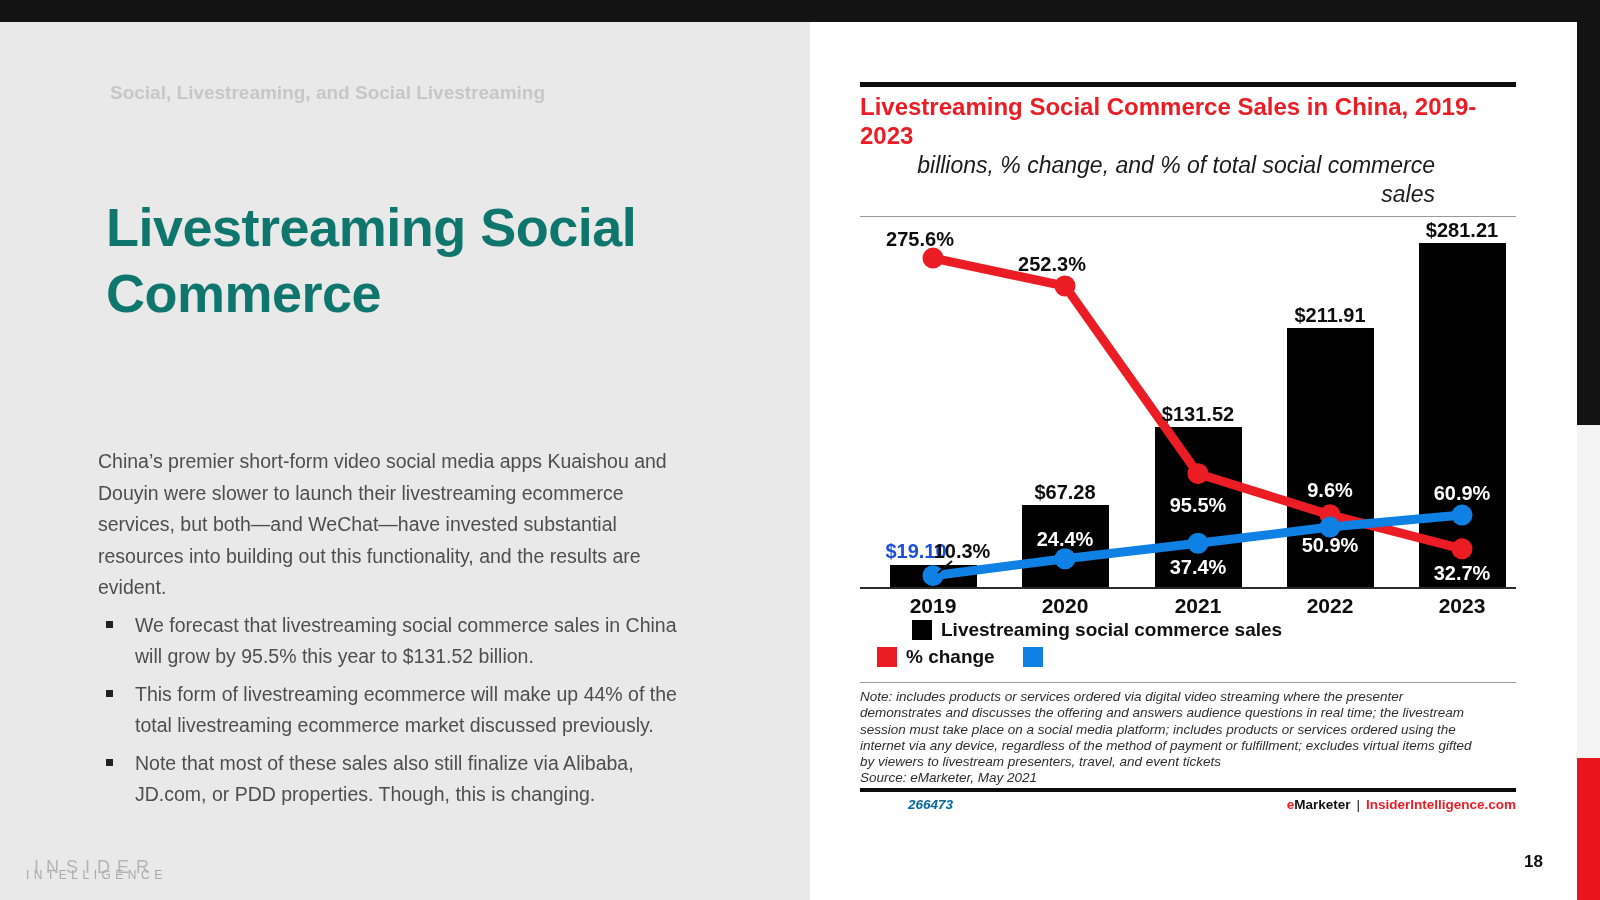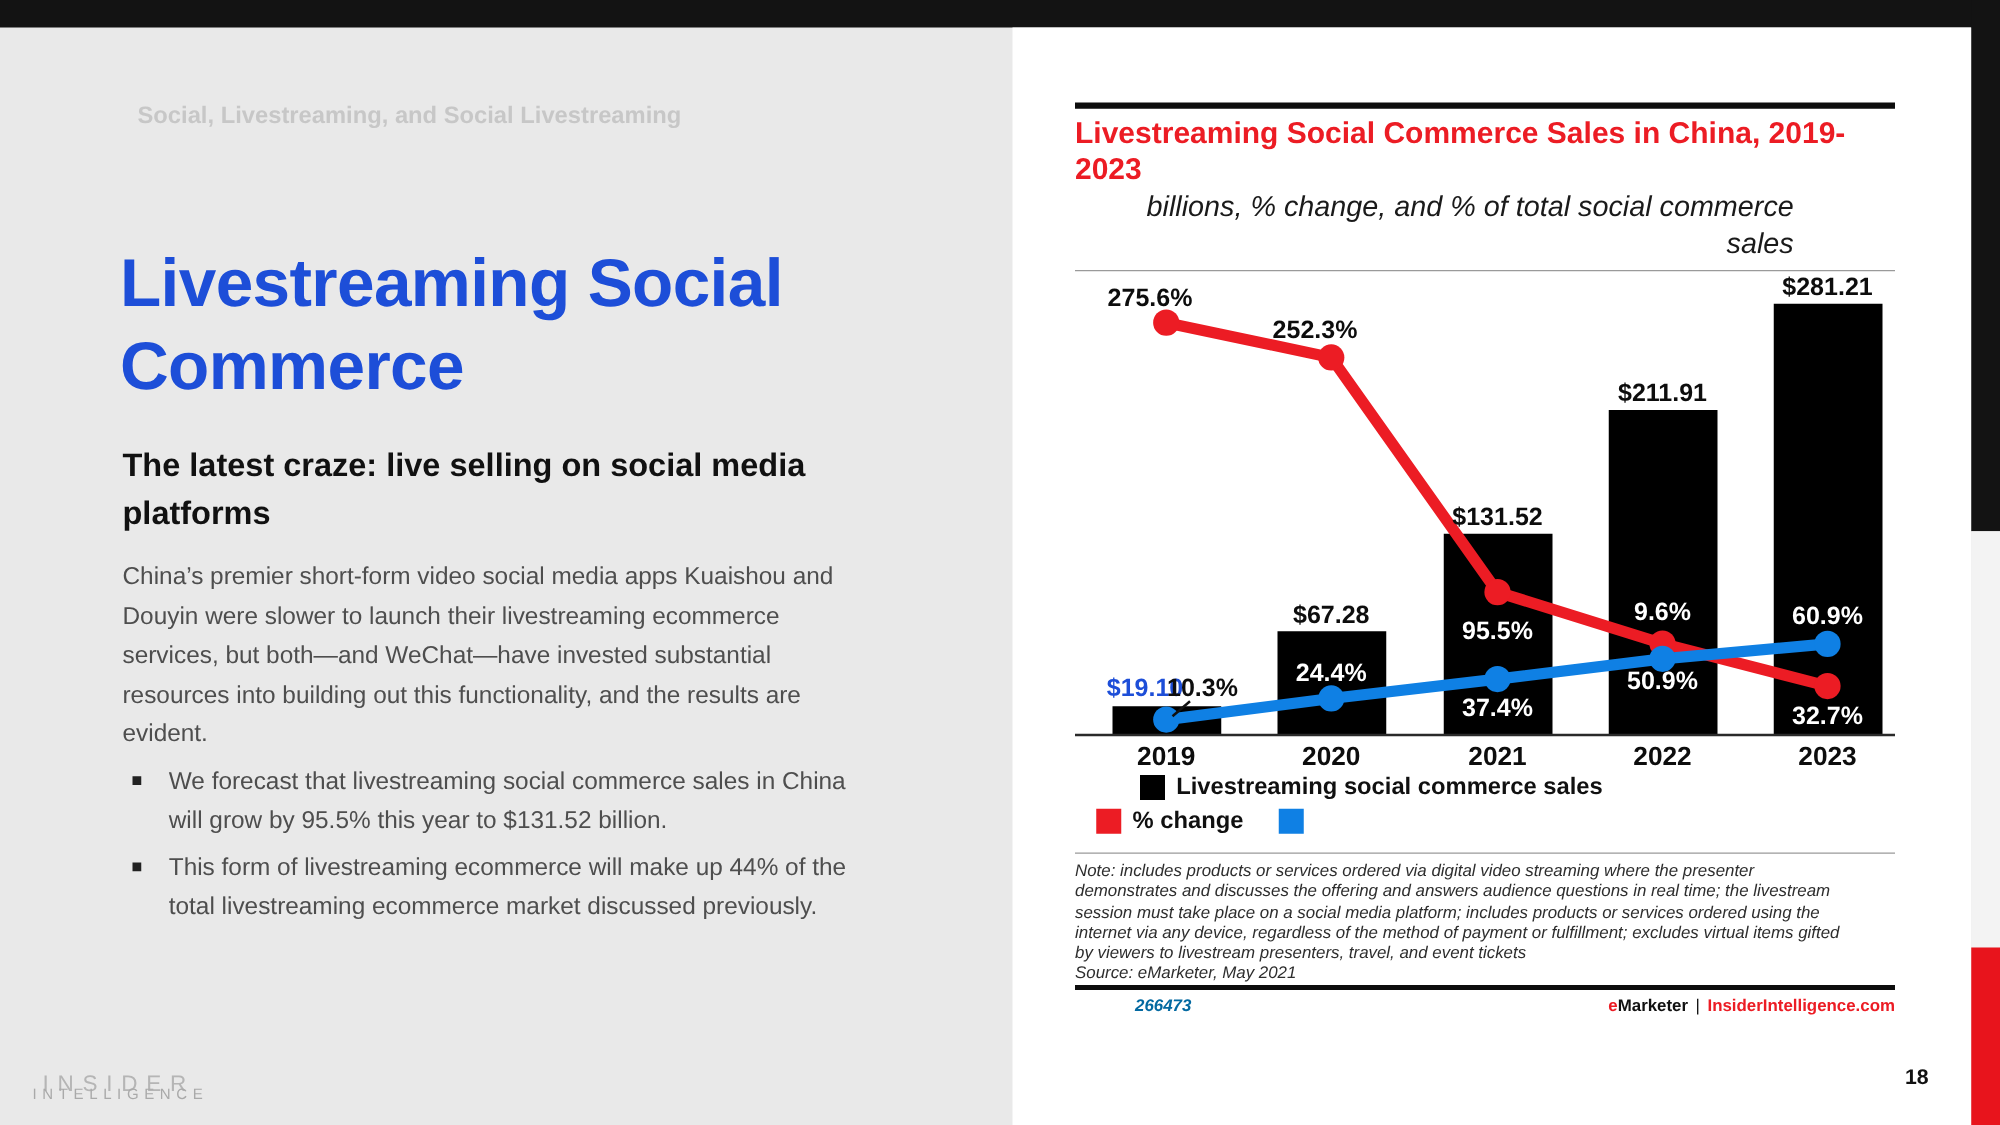--- a/index.html
+++ b/index.html
@@ -8,22 +8,22 @@
   .abs{position:absolute;}
 
   
   .topbar{left:0;top:0;width:1600px;height:22px;background:#131313;}
   .edge-black{left:1577px;top:0;width:23px;height:425px;background:#131313;}
   .edge-gray{left:1577px;top:425px;width:23px;height:333px;background:#f3f3f3;}
   .edge-red{left:1577px;top:758px;width:23px;height:142px;background:#e8141c;}
 
   
   .eyebrow{left:110px;top:82px;font-size:19px;font-weight:bold;color:#c7c7c7;}
-  .main-title{left:96px;top:194px;width:640px;font-size:54px;line-height:66px;
-              font-weight:bold;color:#1d4ed8;letter-spacing:-0.5px;}
+  .main-title{left:106px;top:194px;width:640px;font-size:54px;line-height:66px;
+              font-weight:bold;color:#0f766e;letter-spacing:-0.5px;}
   .main-sub{left:98px;top:353px;width:600px;font-size:26px;line-height:38px;
             font-weight:bold;color:#111;}
   .para{left:98px;top:446px;width:590px;font-size:19.5px;line-height:31.5px;color:#4e4e4e;}
   .bullets{left:106px;top:610px;width:600px;margin:0;padding:0;list-style:none;}
   .bullets li{display:flex;margin:0 0 7px 0;}
   .bullet-marker{flex:0 0 auto;width:7px;height:7px;background:#222;margin:11px 22px 0 0;}
   .bullet-text{font-size:19.5px;line-height:31px;color:#4e4e4e;width:560px;}
   .logo1{left:34px;top:845px;font-size:18px;letter-spacing:7px;color:#b5b5b5;margin-top:12px;}
   .logo2{left:26px;top:868px;font-size:12px;font-weight:normal;letter-spacing:4.5px;color:#a9a9a9;}
 
@@ -64,31 +64,34 @@
 </style>
 </head>
 <body>
 
 <div class="page">
 
   <div class="abs topbar"></div>
 
   <div class="abs eyebrow">Social, Livestreaming, and Social Livestreaming</div>
   <h1 class="abs main-title" style="margin:0">Livestreaming Social Commerce</h1>
-  <h2 class="abs main-sub" style="margin:0">The latest craze: live selling on social media platforms</h2>
   <p class="abs para" style="margin:0">China’s premier short-form video social media apps Kuaishou and Douyin were slower to launch their livestreaming ecommerce services, but both—and WeChat—have invested substantial resources into building out this functionality, and the results are evident.</p>
 
   <ul class="abs bullets">
     <li>
       <span class="bullet-marker"></span>
       <span class="bullet-text">We forecast that livestreaming social commerce sales in China will grow by 95.5% this year to $131.52 billion.</span>
     </li>
     <li>
       <span class="bullet-marker"></span>
       <span class="bullet-text">This form of livestreaming ecommerce will make up 44% of the total livestreaming ecommerce market discussed previously.</span>
+    </li>
+    <li>
+      <span class="bullet-marker"></span>
+      <span class="bullet-text">Note that most of these sales also still finalize via Alibaba, JD.com, or PDD properties. Though, this is changing.</span>
     </li>
   </ul>
 
   <div class="abs logo1">INSIDER</div>
   <div class="abs logo2">INTELLIGENCE</div>
 
   <div class="abs panel"></div>
   <div class="abs rule-thick-top"></div>
   <div class="abs chart-title">Livestreaming Social Commerce Sales in China, 2019-2023</div>
   <div class="abs chart-sub">billions, % change, and % of total social commerce sales</div>

